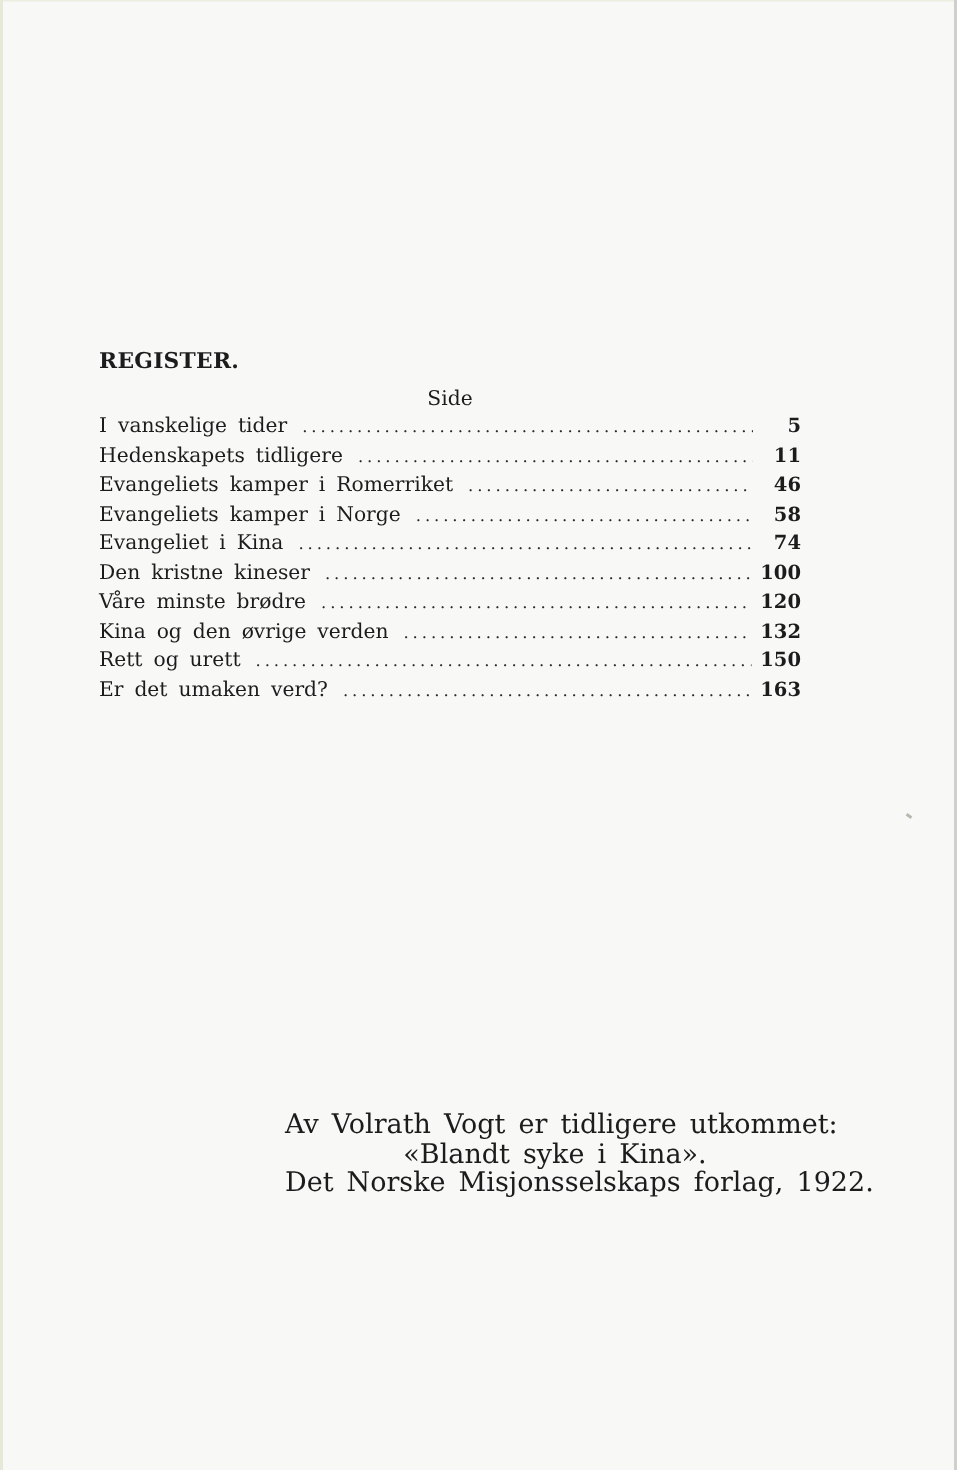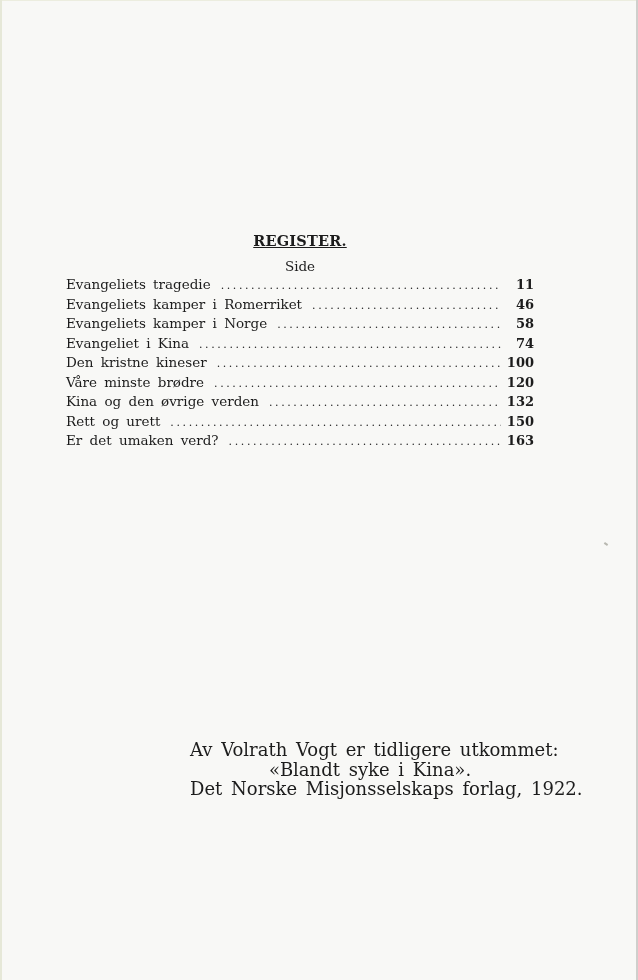--- a/index.html
+++ b/index.html
@@ -6,21 +6,21 @@
   body {
     width:638px; height:980px; background:#f8f8f6; position:relative; overflow:hidden;
     font-family:"DejaVu Serif", "Liberation Serif", serif; color:#1c1c1c;
   }
   .page-edge-left { position:absolute; left:0; top:0; width:2px; height:980px; background:#e6e8d8; }
   .page-edge-top { position:absolute; left:0; top:0; width:638px; height:1px; background:#eceddf; }
   .page-edge-right { position:absolute; right:0; top:0; width:2px; height:980px; background:#cfcfcc; }
   .speck { position:absolute; left:604px; top:543px; width:4px; height:2px; background:#b8b8b0; transform:rotate(35deg); }
 
   .toc { position:absolute; left:66px; top:232px; width:468px; }
-  .toc-title { text-align:center; font-weight:bold; font-size:14.5px; letter-spacing:0.2px; margin-bottom:8px;text-decoration:underline; }
+  .toc-title { font-weight:bold; font-size:14.5px; letter-spacing:0.2px; margin-bottom:8px; }
   .side-label { text-align:center; font-size:13.5px; height:18px; line-height:18px; }
   .toc-row { display:flex; align-items:baseline; height:19.5px; line-height:19.5px; font-size:13.5px; white-space:nowrap; }
   .toc-entry { word-spacing:3px; flex:0 0 auto; }
   .toc-dots { flex:1 1 auto; overflow:hidden; margin:0 6px 0 10px; letter-spacing:2.6px; font-size:11px; color:#2a2a2a; }
   .toc-dots::before { content:"........................................................................................................"; }
   .toc-page { flex:0 0 auto; text-align:right; min-width:26px; font-weight:bold; font-size:13px; }
 
   .colophon { position:absolute; left:190px; top:740px; width:360px; text-align:center; font-size:18px; line-height:19.5px; word-spacing:3px; }
   .colophon-line { display:block; white-space:nowrap; }
 </style>
@@ -30,21 +30,26 @@
 <div class="page-edge-top"></div>
 <div class="page-edge-left"></div>
 <div class="page-edge-right"></div>
 <div class="speck"></div>
 
 <div class="toc">
   <div class="toc-title">REGISTER.</div>
   <div class="side-label">Side</div>
 
   <div class="toc-row">
-    <span class="toc-entry">Evangeliets tragedie</span>
+    <span class="toc-entry">I vanskelige tider</span>
+    <span class="toc-dots"></span>
+    <span class="toc-page">5</span>
+  </div>
+  <div class="toc-row">
+    <span class="toc-entry">Hedenskapets tidligere</span>
     <span class="toc-dots"></span>
     <span class="toc-page">11</span>
   </div>
   <div class="toc-row">
     <span class="toc-entry">Evangeliets kamper i Romerriket</span>
     <span class="toc-dots"></span>
     <span class="toc-page">46</span>
   </div>
   <div class="toc-row">
     <span class="toc-entry">Evangeliets kamper i Norge</span>

